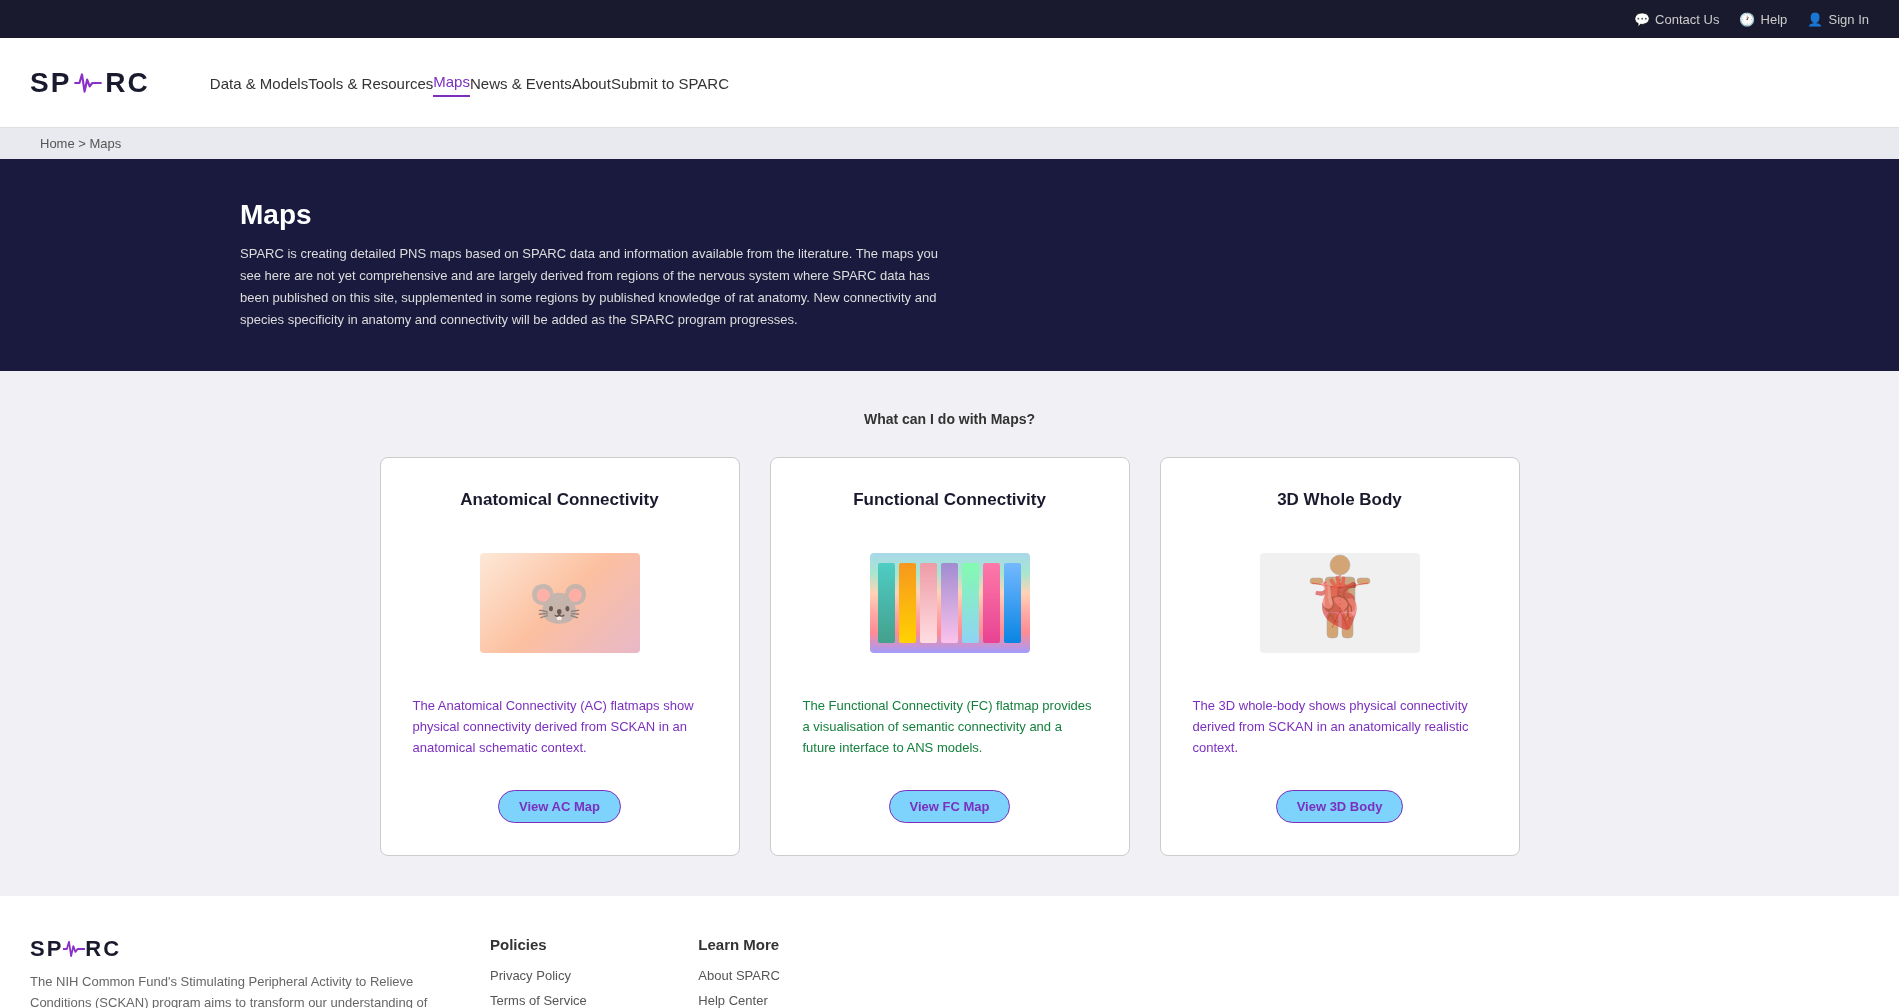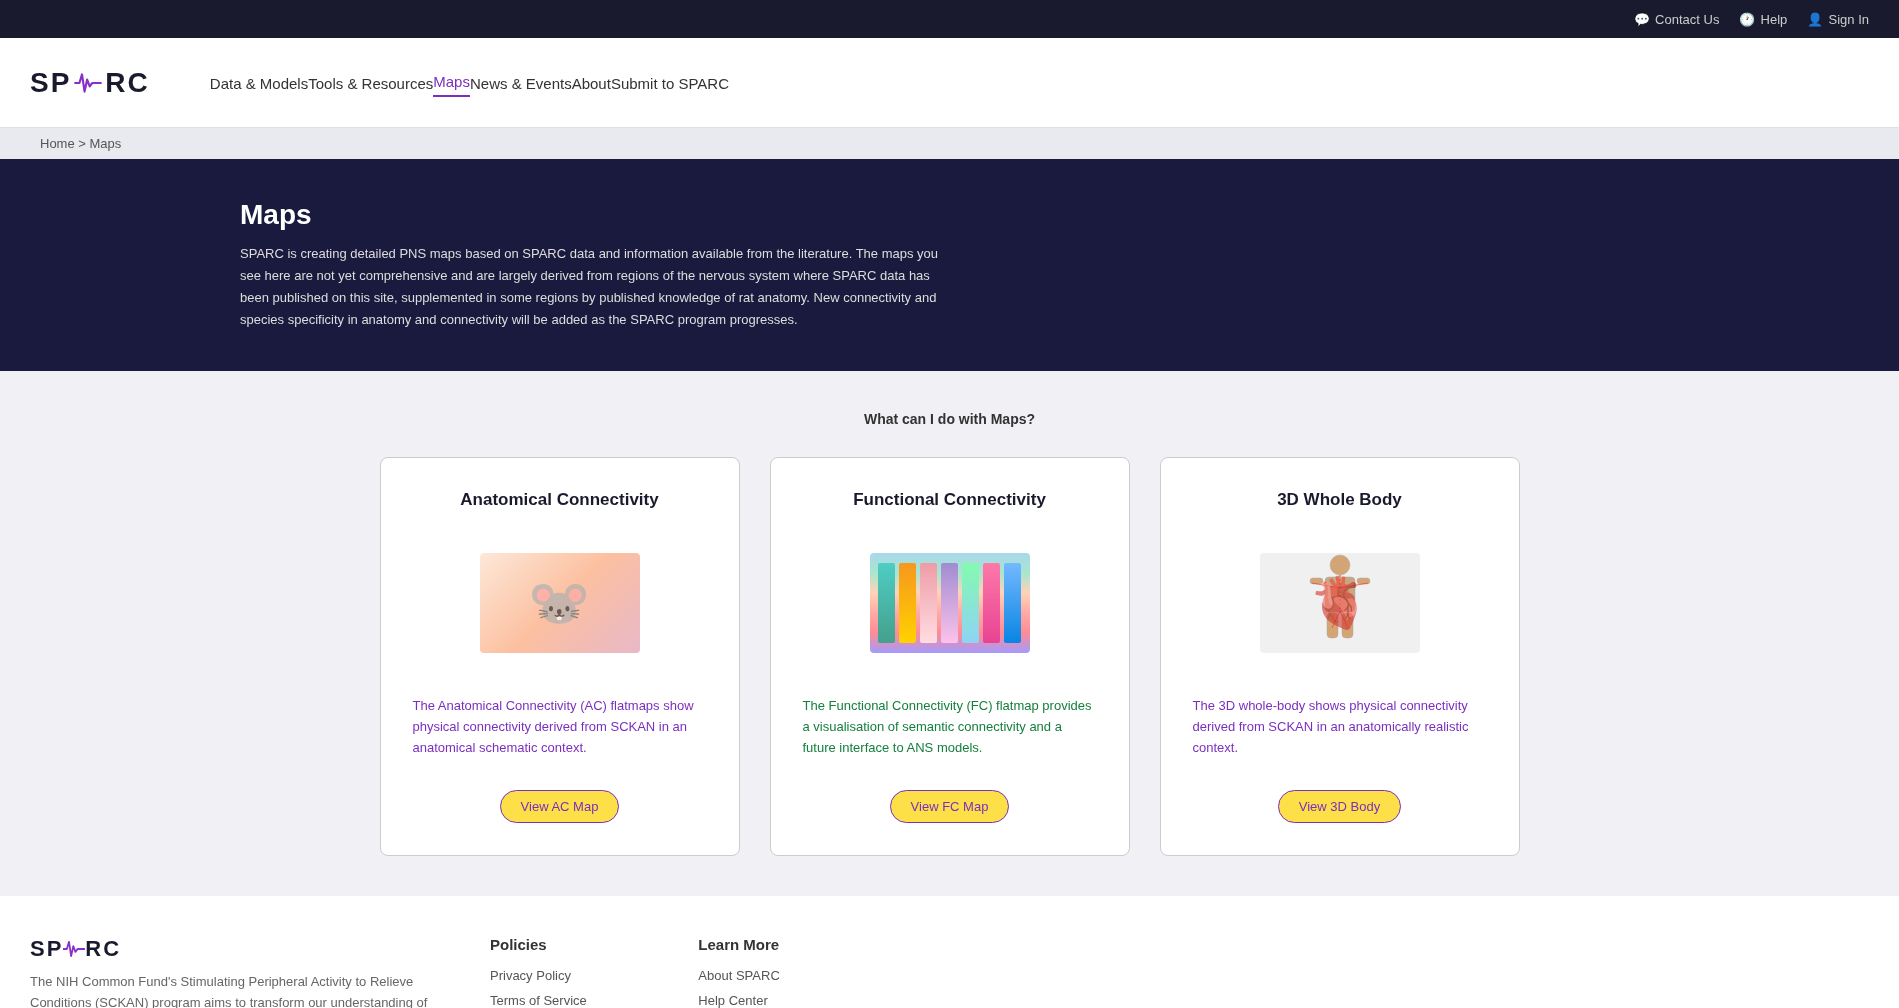--- a/index.html
+++ b/index.html
@@ -154,27 +154,27 @@
       color: #7B2FBE;
       text-align: left;
       margin-bottom: 3px;
       flex: 1;
     }
     .card-description.dark {
       color: #15803d;
     }
     .card-button {
       border: 1.5px solid #7B2FBE;
-      background: #fde047;
+      background: #7dd3fc;
       color: #7B2FBE;
       padding: 8px 20px;
       border-radius: 20px;
       cursor: pointer;
       font-size: 13px;
-      font-weight: 400;
+      font-weight: 700;
     }
 
     
     .footer {
       background: #fff;
       padding: 40px 30px;
       display: flex;
       gap: 60px;
     }
     .footer-brand {

